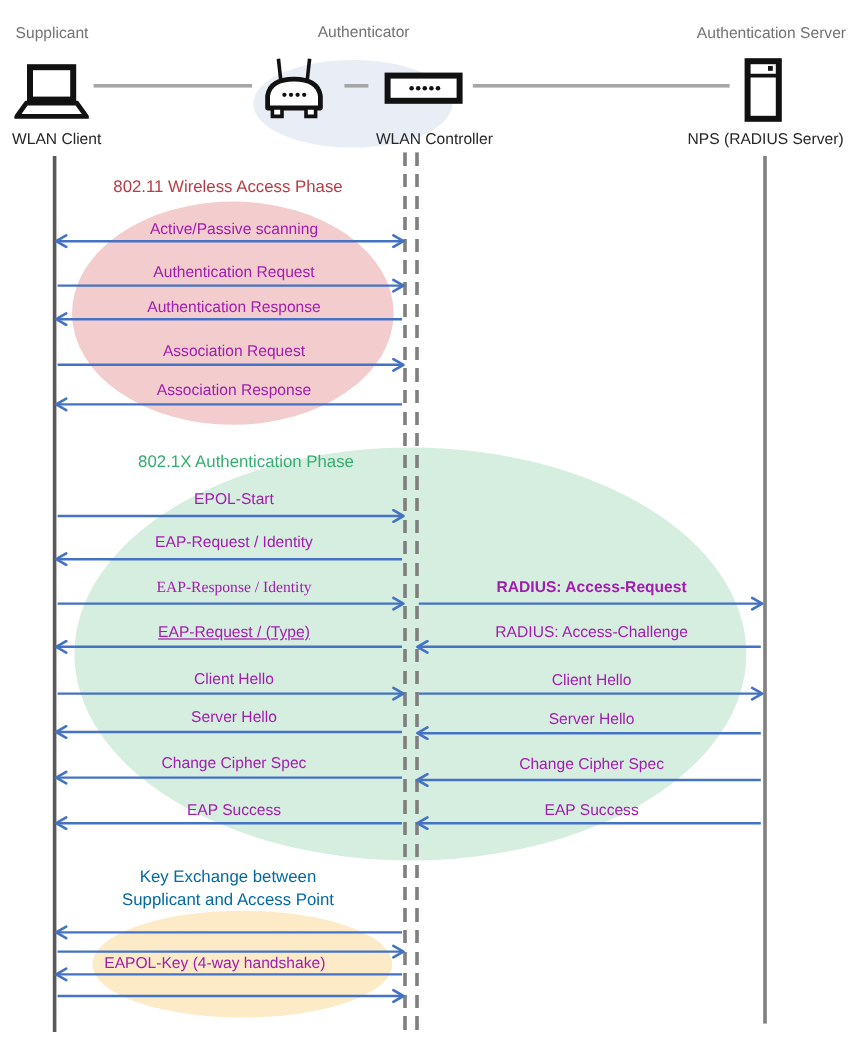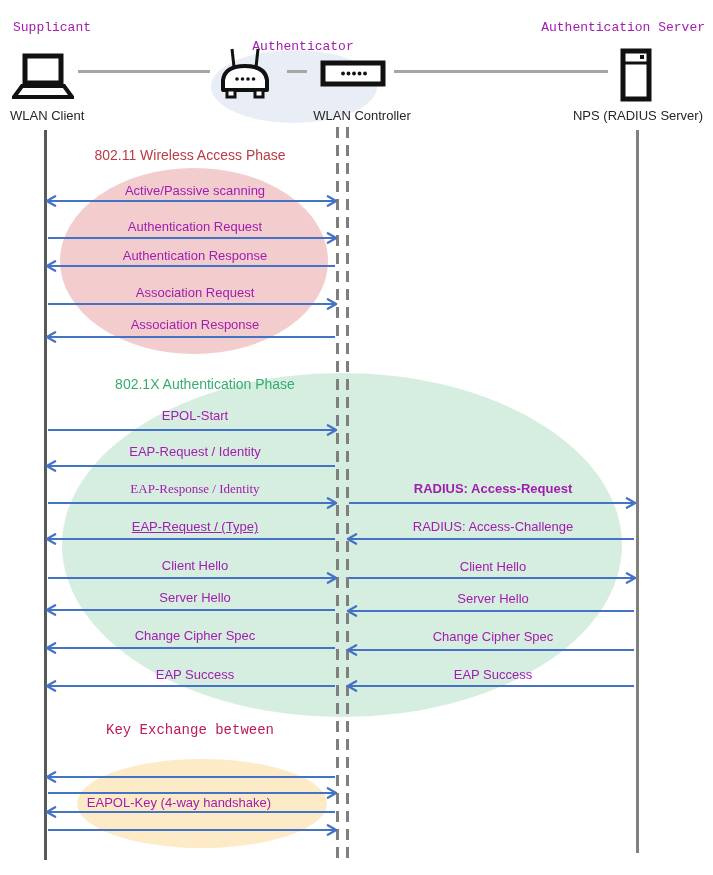--- a/index.html
+++ b/index.html
@@ -26,43 +26,43 @@
   .hline{position:absolute;height:3px;background:#a6a6a6;z-index:2;}
 
   .overlay{position:absolute;left:0;top:0;z-index:3;}
 
   .lbl{
     position:absolute;z-index:4;
     width:300px;text-align:center;
     font-size:13px;line-height:16px;color:#a21caf;
     white-space:nowrap;
   }
-  .role{font-size:13px;color:#a21caf;font-family:Liberation Mono, monospace;}
+  .role{font-size:13px;color:#737373;}
   .dev{font-size:13px;color:#262626;}
   .phase{font-size:14px;}
   .phase-red{color:#b93b45;}
   .phase-green{color:#34ae70;}
-  .phase-orange{color:#be185d;font-family:Liberation Mono, monospace;}
+  .phase-orange{color:#0369a1;}
   .left-align{text-align:left;}
   .right-align{text-align:right;}
 
   .icon{position:absolute;z-index:4;}
 </style>
 </head>
 <body>
 
 <div class="stage">
 
   <div class="ellipse el-blue"></div>
   <div class="ellipse el-pink"></div>
   <div class="ellipse el-green"></div>
   <div class="ellipse el-yellow"></div>
 
   <div class="lbl role left-align abs" style="left:13px;top:20px;width:200px;">Supplicant</div>
-  <div class="lbl role" style="left:153px;top:19px;margin-top:20px;">Authenticator</div>
+  <div class="lbl role" style="left:153px;top:19px;">Authenticator</div>
   <div class="lbl role right-align" style="left:405px;top:20px;">Authentication Server</div>
 
   <svg class="icon" style="left:12px;top:53px;" width="62" height="48" viewBox="0 0 62 48">
     <rect x="13" y="3" width="36" height="27" fill="#ffffff" stroke="#111111" stroke-width="5"></rect>
     <path d="M10,33 L52,33 L60,44 L2,44 Z" fill="#ffffff" stroke="#111111" stroke-width="4" stroke-linejoin="miter"></path>
   </svg>
 
   <svg class="icon" style="left:219px;top:46px;" width="52" height="56" viewBox="0 0 52 56">
     <line x1="13" y1="3" x2="15" y2="21" stroke="#111111" stroke-width="3"></line>
     <line x1="39" y1="3" x2="37" y2="21" stroke="#111111" stroke-width="3"></line>
@@ -132,20 +132,21 @@
       <line x1="335" y1="777" x2="48" y2="777" marker-end="url(#ah)"></line>
       <line x1="48" y1="793" x2="335" y2="793" marker-end="url(#ah)"></line>
       <line x1="335" y1="812" x2="48" y2="812" marker-end="url(#ah)"></line>
       <line x1="48" y1="830" x2="335" y2="830" marker-end="url(#ah)"></line>
     </g>
   </svg>
 
   <div class="lbl phase phase-red" style="left:40px;top:147px;">802.11 Wireless Access Phase</div>
   <div class="lbl phase phase-green" style="left:55px;top:376px;">802.1X Authentication Phase</div>
   <div class="lbl phase phase-orange" style="left:40px;top:722px;">Key Exchange between</div>
+  <div class="lbl phase phase-orange" style="left:40px;top:741px;">Supplicant and Access Point</div>
 
   <div class="lbl" style="left:45px;top:183px;">Active/Passive scanning</div>
   <div class="lbl" style="left:45px;top:219px;">Authentication Request</div>
   <div class="lbl" style="left:45px;top:248px;">Authentication Response</div>
   <div class="lbl" style="left:45px;top:285px;">Association Request</div>
   <div class="lbl" style="left:45px;top:317px;">Association Response</div>
   <div class="lbl" style="left:45px;top:408px;">EPOL-Start</div>
   <div class="lbl" style="left:45px;top:444px;">EAP-Request / Identity</div>
   <div class="lbl" style="left:45px;top:481px;font-family:Liberation Serif, serif;">EAP-Response / Identity</div>
   <div class="lbl" style="left:45px;top:519px;text-decoration:underline;">EAP-Request / (Type)</div>

